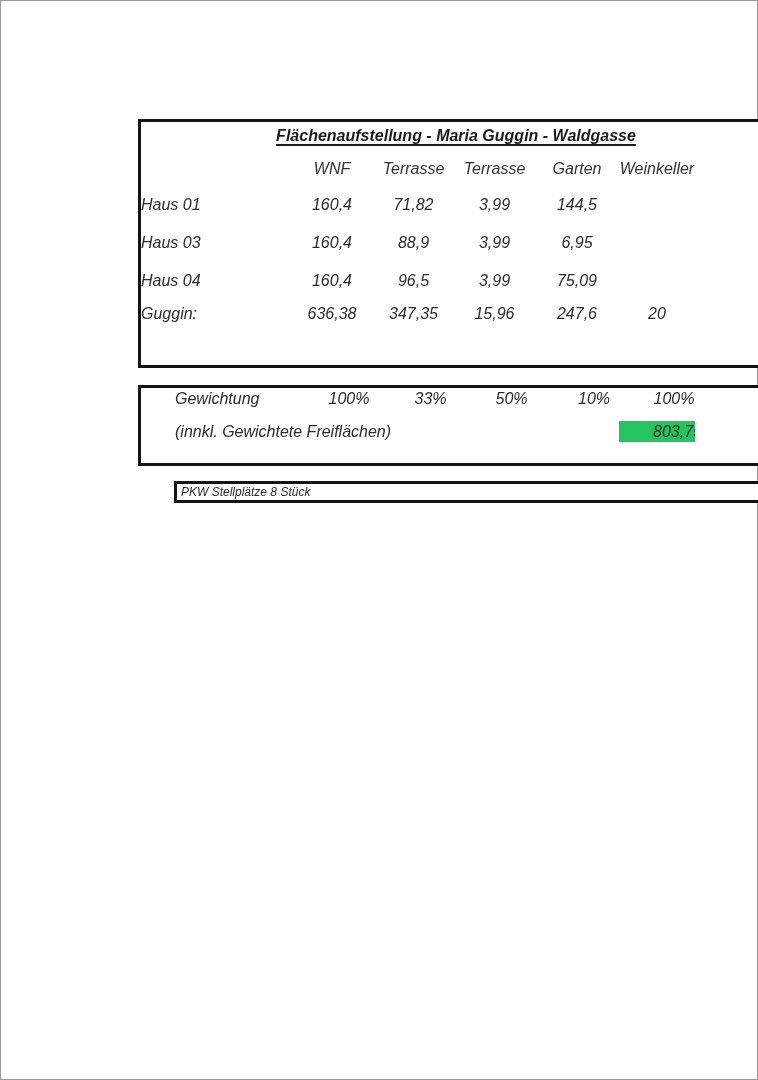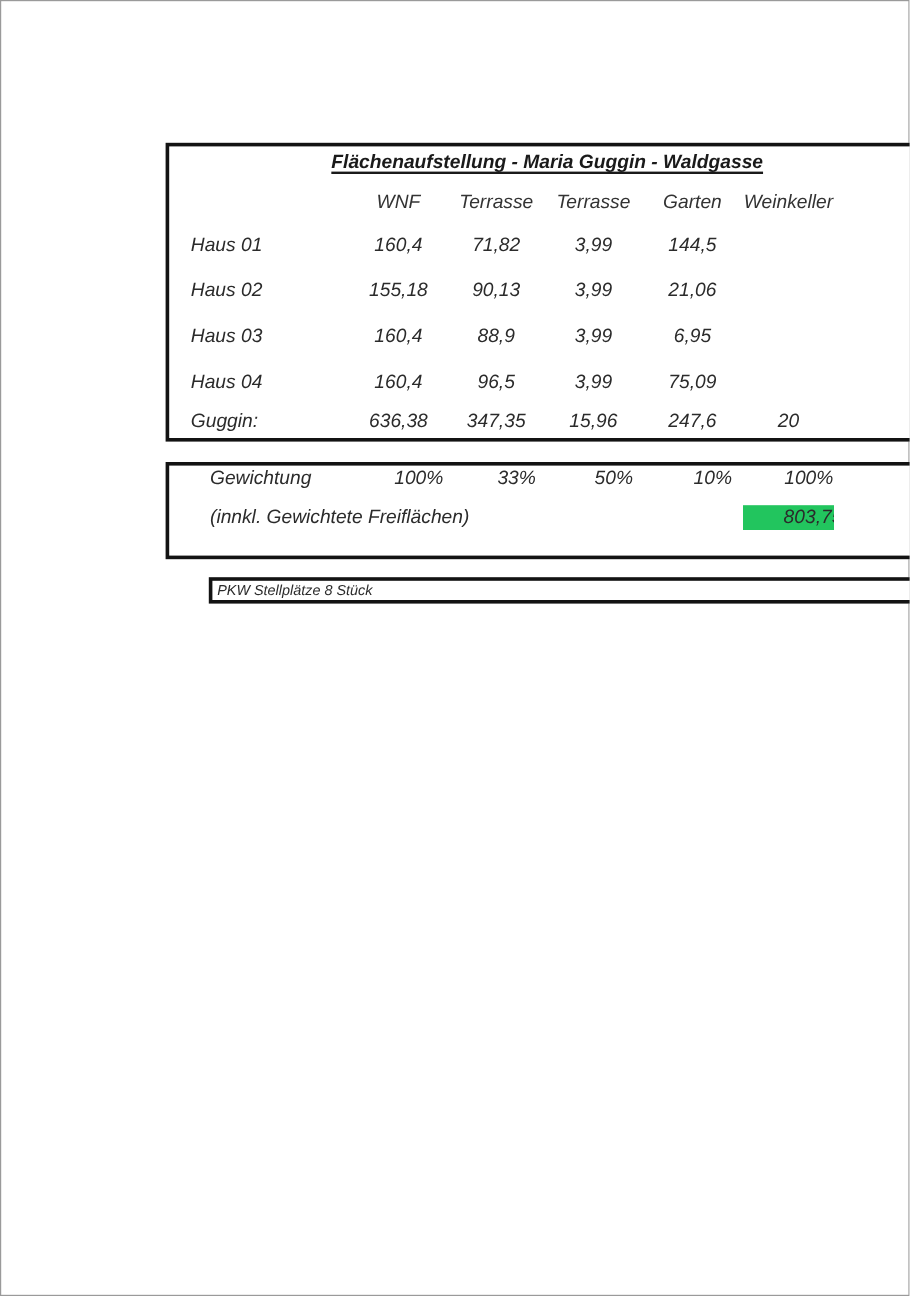--- a/index.html
+++ b/index.html
@@ -54,21 +54,21 @@
     vertical-align: middle;
     overflow: hidden;
     white-space: nowrap;
   }
   td.lbl { text-align: left; }
 
   
   .main-box tr.hdr   td { height: 34px; color: #333333; }
   .main-box tr.data  td { height: 38px; }
   .main-box tr.summe td { height: 27px; }
-  .main-box td.lbl { padding-left: 18px; }
+  .main-box td.lbl { }
 
   
   .weights-box tr.w-row  td { height: 21px; padding-left: 34px; }
   .weights-box tr.spacer td { height: 12px; }
   .weights-box td.lbl { padding-left: 4px; }
   td.hl-cell { background: #22c55e; }
 
   .pkw-box {
     display: flex;
     align-items: center;
@@ -112,28 +112,20 @@
         <td>Terrasse</td>
         <td>Garten</td>
         <td>Weinkeller</td>
       </tr>
       <tr class="data">
         <td class="lbl">Haus 01</td>
         <td>160,4</td>
         <td>71,82</td>
         <td>3,99</td>
         <td>144,5</td>
-        <td></td>
-      </tr>
-      <tr class="data">
-        <td class="lbl">Haus 02</td>
-        <td>155,18</td>
-        <td>90,13</td>
-        <td>3,99</td>
-        <td>21,06</td>
         <td></td>
       </tr>
       <tr class="data">
         <td class="lbl">Haus 03</td>
         <td>160,4</td>
         <td>88,9</td>
         <td>3,99</td>
         <td>6,95</td>
         <td></td>
       </tr>

